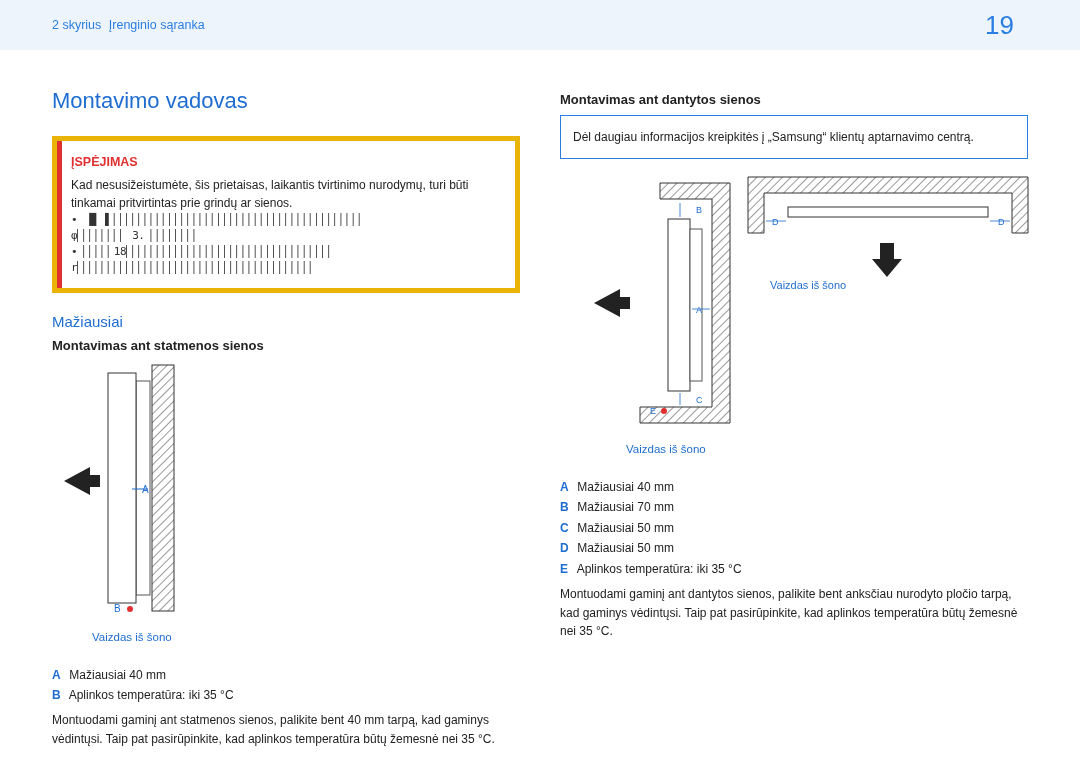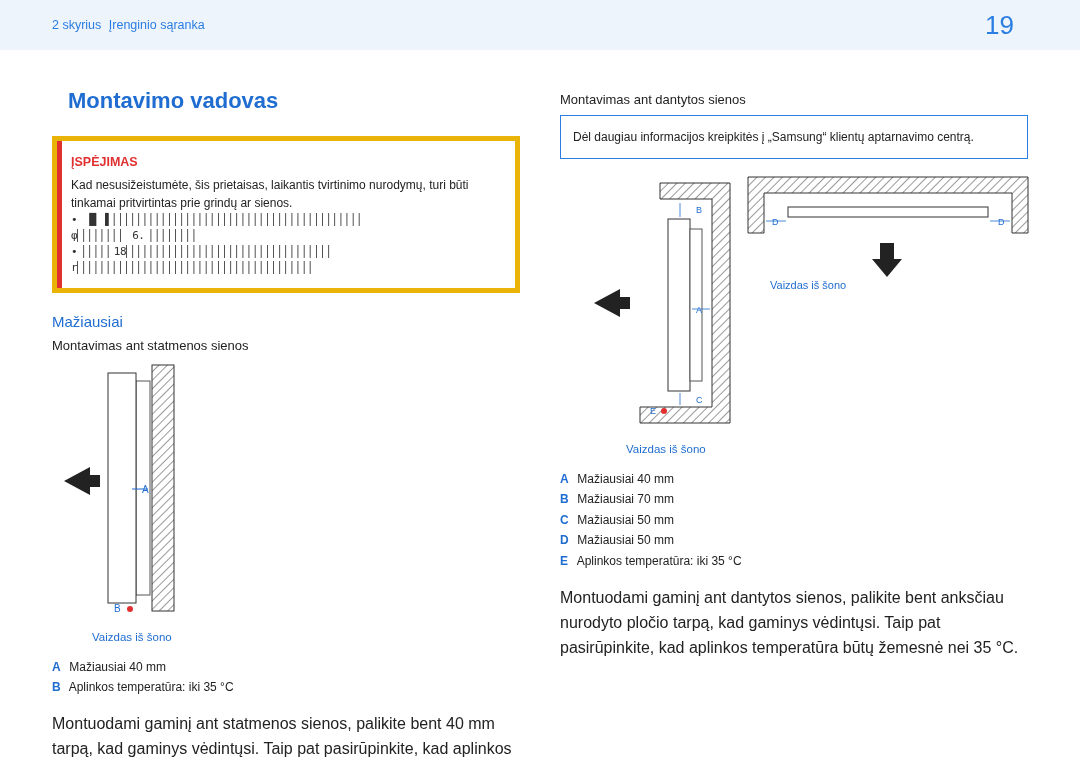--- a/index.html
+++ b/index.html
@@ -11,32 +11,32 @@
     --page-bg:#fff;
   }
   html,body{margin:0;padding:0;background:#fff;font-family:Arial,Helvetica,sans-serif;color:var(--text);}
   .page{width:1080px;height:763px;position:relative;overflow:hidden;background:var(--page-bg);}
   .topbar{height:50px;background:#eef4fb;display:flex;align-items:center;justify-content:space-between;padding:0 66px 0 52px;box-sizing:border-box;}
   .breadcrumb{font-size:12.5px;color:var(--blue2);}
   .breadcrumb .sep{color:var(--blue2);margin:0 2px;}
   .pagenum{font-size:26px;color:var(--blue2);font-weight:400;}
   .body{display:flex;gap:40px;padding:38px 52px 20px 52px;box-sizing:border-box;}
   .col{flex:1 1 0;min-width:0;}
-  h1.title{color:var(--blue);font-size:22px;margin:0 0 22px 16px;font-weight:700;}
+  h1.title{color:var(--blue);font-size:22px;margin:0 0 22px 0;font-weight:400;}
   .warnbox{border:5px solid #eab308;padding:12px 14px 12px 14px;position:relative;margin-bottom:20px;font-size:12px;line-height:1.5;}
   .warnbox::before{content:"";position:absolute;left:0;top:0;bottom:0;width:5px;background:var(--red);} 
   .warnbox .label{color:var(--red);font-weight:bold;display:block;margin-bottom:4px;font-size:12.5px;}
   .garble{font-family:monospace;font-size:11px;letter-spacing:-0.5px;word-break:break-all;color:#333;line-height:1.45;}
   h2.sub{color:var(--blue);font-size:15px;font-weight:500;margin:18px 0 8px 0;}
-  h3.subsub{font-size:13px;font-weight:normal;margin:6px 0 8px 0;}
+  h3.subsub{font-size:13px;font-weight:bold;margin:6px 0 8px 0;}
   .figure{position:relative;}
   .caption{color:var(--blue);font-size:11.5px;margin-top:6px;}
-  .speclist{font-size:12px;line-height:1.7;margin-top:14px;}
+  .speclist{font-size:12px;line-height:1.7;margin-top:22px;}
   .speclist .lbl{color:var(--blue);font-weight:bold;display:inline-block;width:14px;}
-  .para{font-size:16px;line-height:1.55;margin-top:15px;}
+  .para{font-size:12px;line-height:1.55;margin-top:6px;}
   .infobox{border:1px solid var(--blue2);background:#fff;padding:14px 12px;font-size:12px;margin:6px 0 14px 0;}
   
   .hatch{fill:url(#hatchp);stroke:#333;stroke-width:1;}
   svg text{font-family:Arial,Helvetica,sans-serif;}
   .arrow{fill:#222;}
 </style>
 </head>
 <body>
 <div class="page">
 
@@ -51,21 +51,21 @@
 
 <div class="body">
 
   <div class="col">
     <h1 class="title">Montavimo vadovas</h1>
 
     <div class="warnbox">
       <span class="label">ĮSPĖJIMAS</span>
       <div>Kad nesusižeistumėte, šis prietaisas, laikantis tvirtinimo nurodymų, turi būti tinkamai pritvirtintas prie grindų ar sienos.</div>
       <div class="garble">• &nbsp;█▏▐▏▏▏▏▏▏▏▏▏▏▏▏▏▏▏▏▏▏▏▏▏▏▏▏▏▏▏▏▏▏▏▏▏▏▏▏▏▏▏▏▏▏</div>
-      <div class="garble">  φ▏▏▏▏▏▏▏▏ 6. ▏▏▏▏▏▏▏▏</div>
+      <div class="garble">  φ▏▏▏▏▏▏▏▏ 3. ▏▏▏▏▏▏▏▏</div>
       <div class="garble">• ▏▏▏▏▏18▏▏▏▏▏▏▏▏▏▏▏▏▏▏▏▏▏▏▏▏▏▏▏▏▏▏▏▏▏▏▏▏▏▏</div>
       <div class="garble">  r▏▏▏▏▏▏▏▏▏▏▏▏▏▏▏▏▏▏▏▏▏▏▏▏▏▏▏▏▏▏▏▏▏▏▏▏▏▏▏</div>
     </div>
 
     <h2 class="sub">Mažiausiai</h2>
     <h3 class="subsub">Montavimas ant statmenos sienos</h3>
 
     <div class="figure">
       <svg width="160" height="260" viewBox="0 0 160 260">
         <defs>

